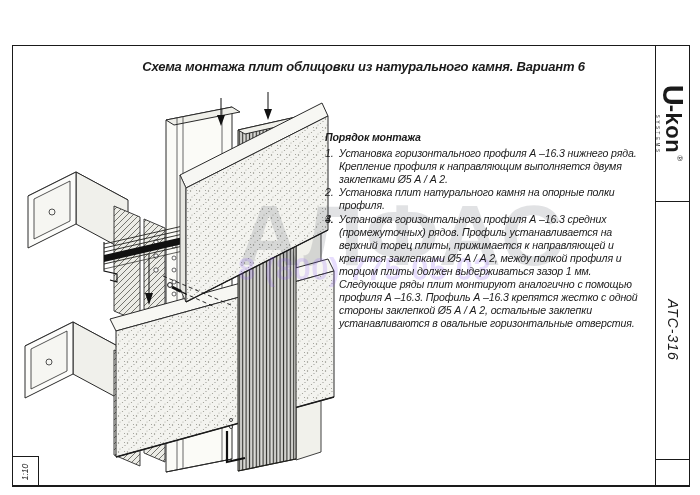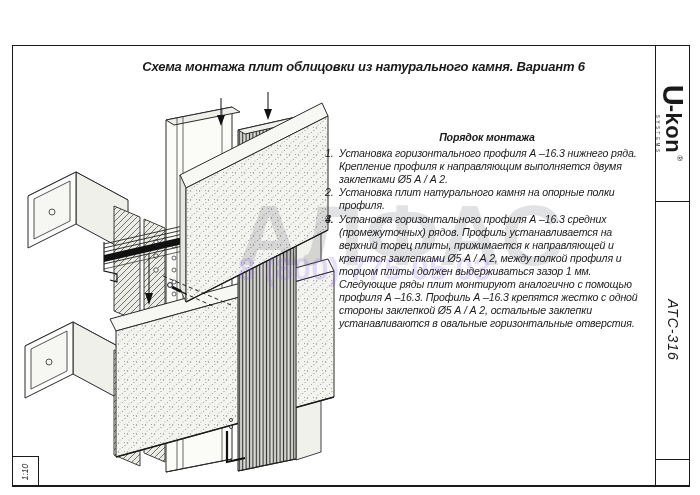--- a/index.html
+++ b/index.html
@@ -21,21 +21,21 @@
 
   
   .sheet-title {
     position:absolute; left:42px; top:59px; width:643px; text-align:center;
     font-style:italic; font-weight:700; font-size:13px; letter-spacing:-0.2px; z-index:4;
   }
 
   
   .instructions { position:absolute; left:325px; top:131px; width:324px; z-index:4;
     font-style:italic; font-size:10.6px; line-height:13.1px; letter-spacing:-0.15px; }
-  .instructions .heading { text-align:center; font-weight:700; margin-bottom:3px; }
+  .instructions .heading { text-align:left; font-weight:700; margin-bottom:3px; }
   .inst-item { position:relative; padding-left:14px; }
   .inst-item .num { position:absolute; left:0; top:0; }
   .inst-note { padding-left:14px; }
 
   
   .wm1 {
     position:absolute; left:238px; top:192px; z-index:3;
     font-size:86px; line-height:86px; font-weight:700; letter-spacing:2px;
     color:#0f172a; opacity:0.12; white-space:nowrap; pointer-events:none;
   }

